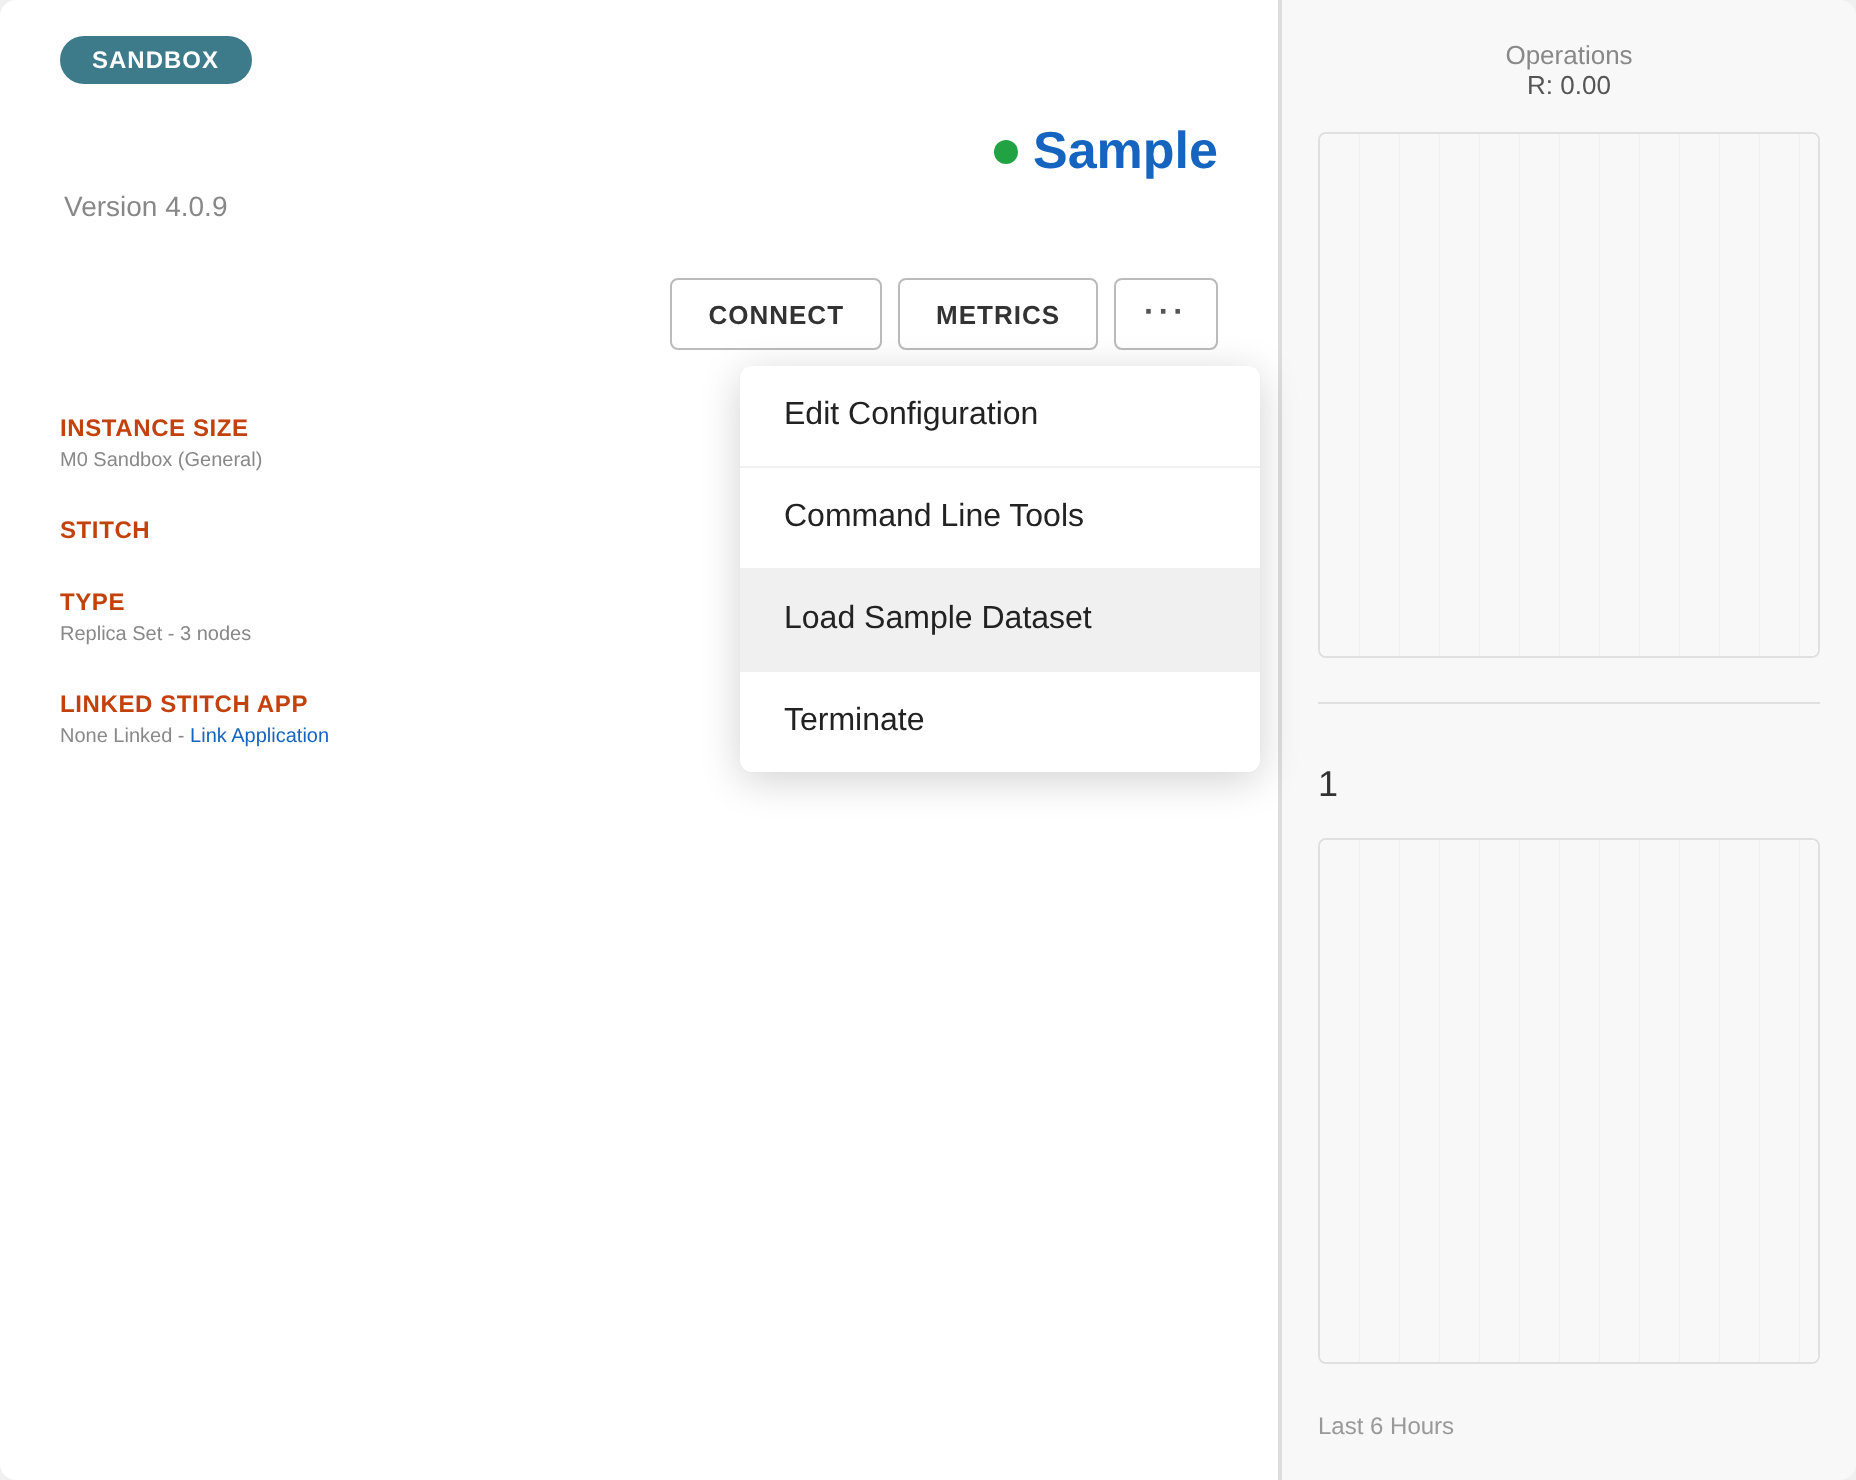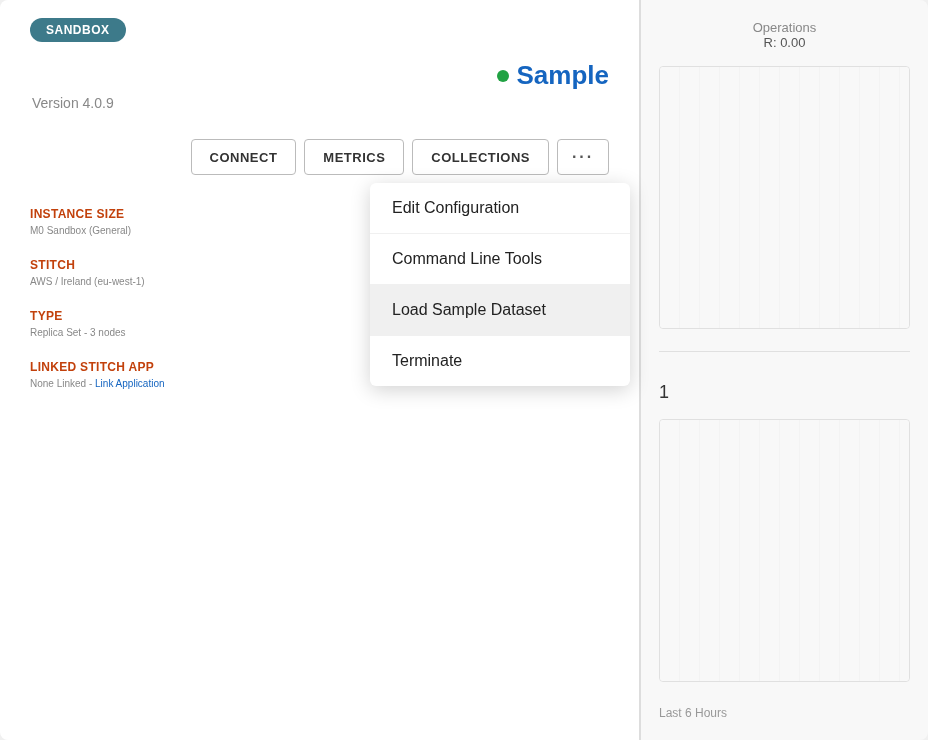--- a/index.html
+++ b/index.html
@@ -254,39 +254,37 @@
       <div class="cluster-name">
         <div class="status-dot"></div>
         <span class="cluster-title">Sample</span>
       </div>
 
       <div class="cluster-version">Version 4.0.9</div>
 
       <div class="tab-bar">
         <button class="tab-btn">CONNECT</button>
         <button class="tab-btn">METRICS</button>
-        <button class="tab-btn">COLLECTIONS</button>
         <button class="tab-more">···</button>
 
         <div class="dropdown-menu">
           <div class="dropdown-item">Edit Configuration</div>
           <div class="dropdown-item">Command Line Tools</div>
           <div class="dropdown-item highlighted">Load Sample Dataset</div>
           <div class="dropdown-item">Terminate</div>
         </div>
       </div>
 
       <div class="detail-section">
         <div class="detail-label">INSTANCE SIZE</div>
         <div class="detail-value">M0 Sandbox (General)</div>
       </div>
 
       <div class="detail-section">
         <div class="detail-label">STITCH</div>
-        <div class="detail-value">AWS / Ireland (eu-west-1)</div>
       </div>
 
       <div class="detail-section">
         <div class="detail-label">TYPE</div>
         <div class="detail-value">Replica Set - 3 nodes</div>
       </div>
 
       <div class="detail-section">
         <div class="detail-label">LINKED STITCH APP</div>
         <div class="detail-value">

